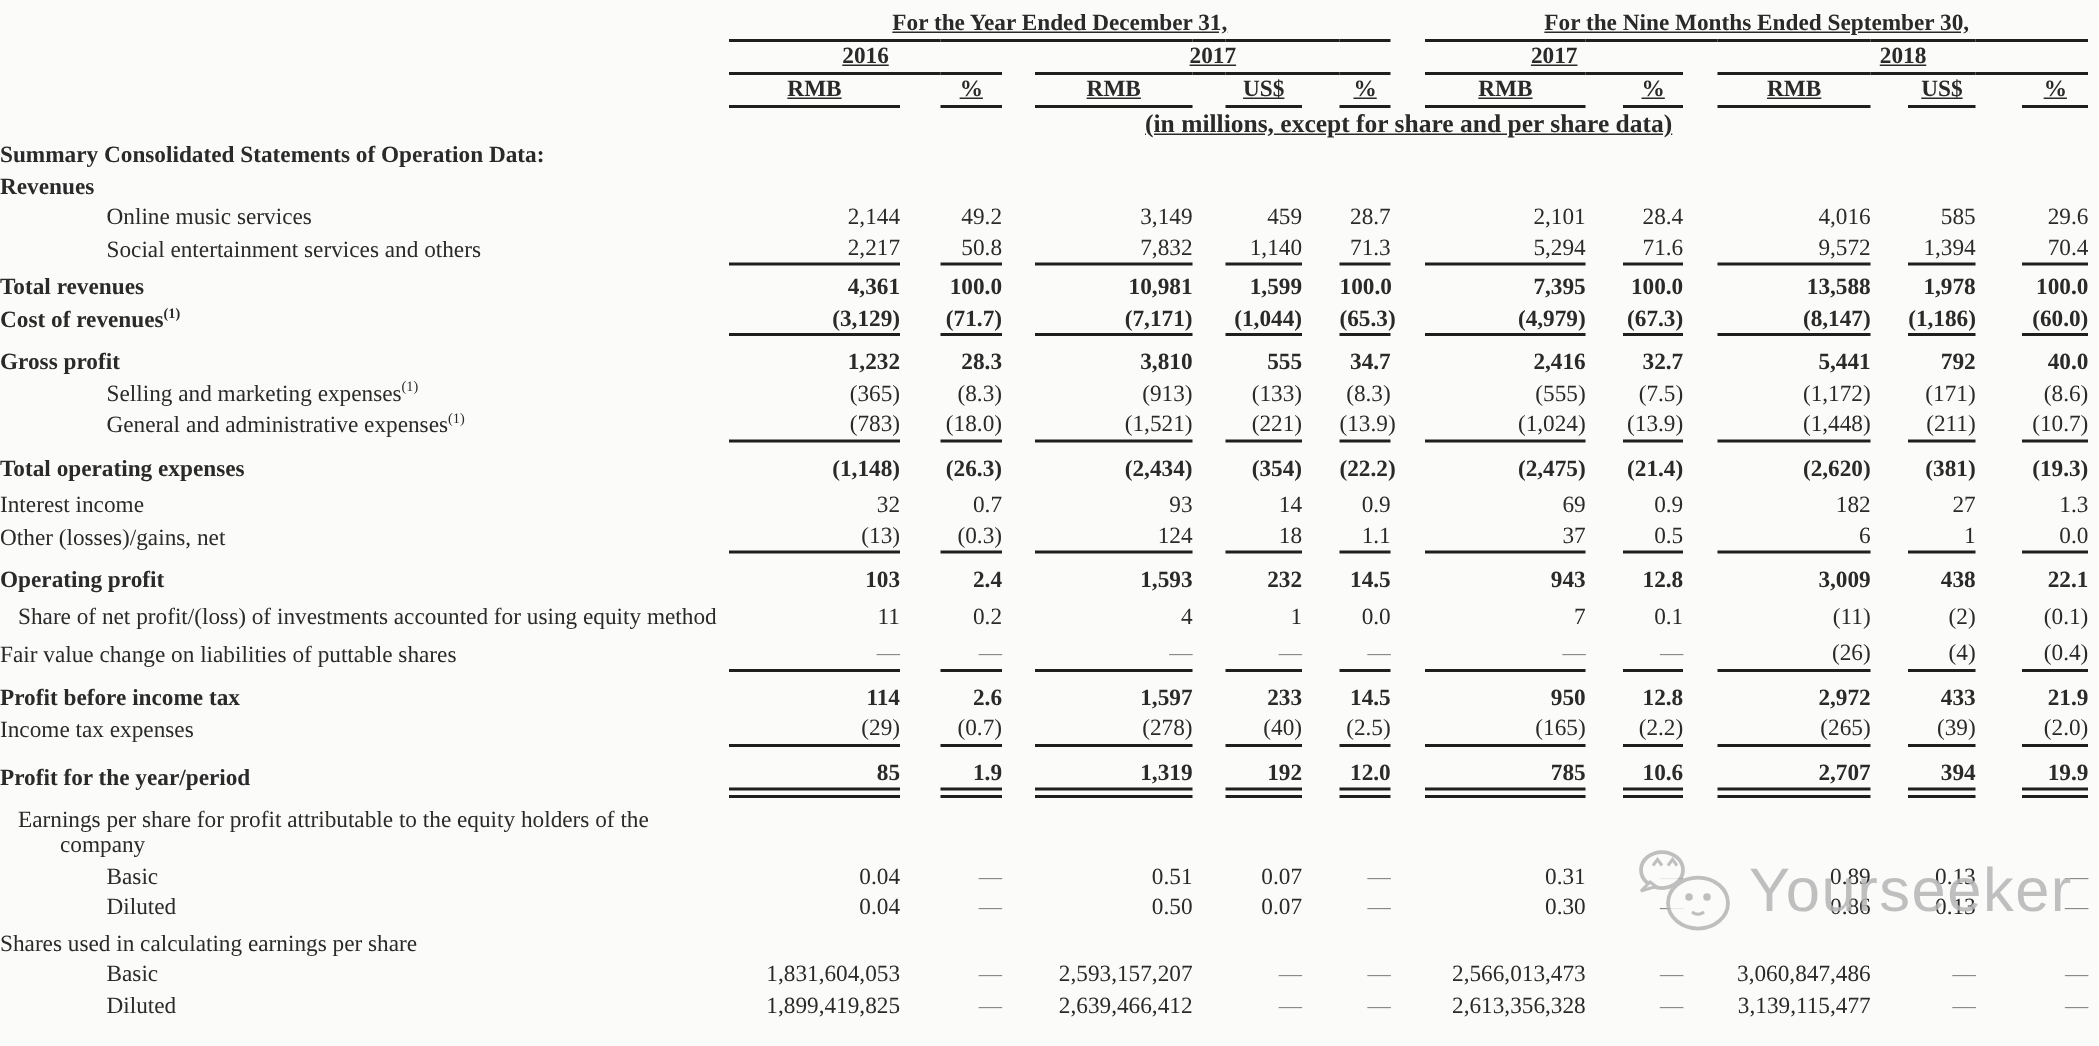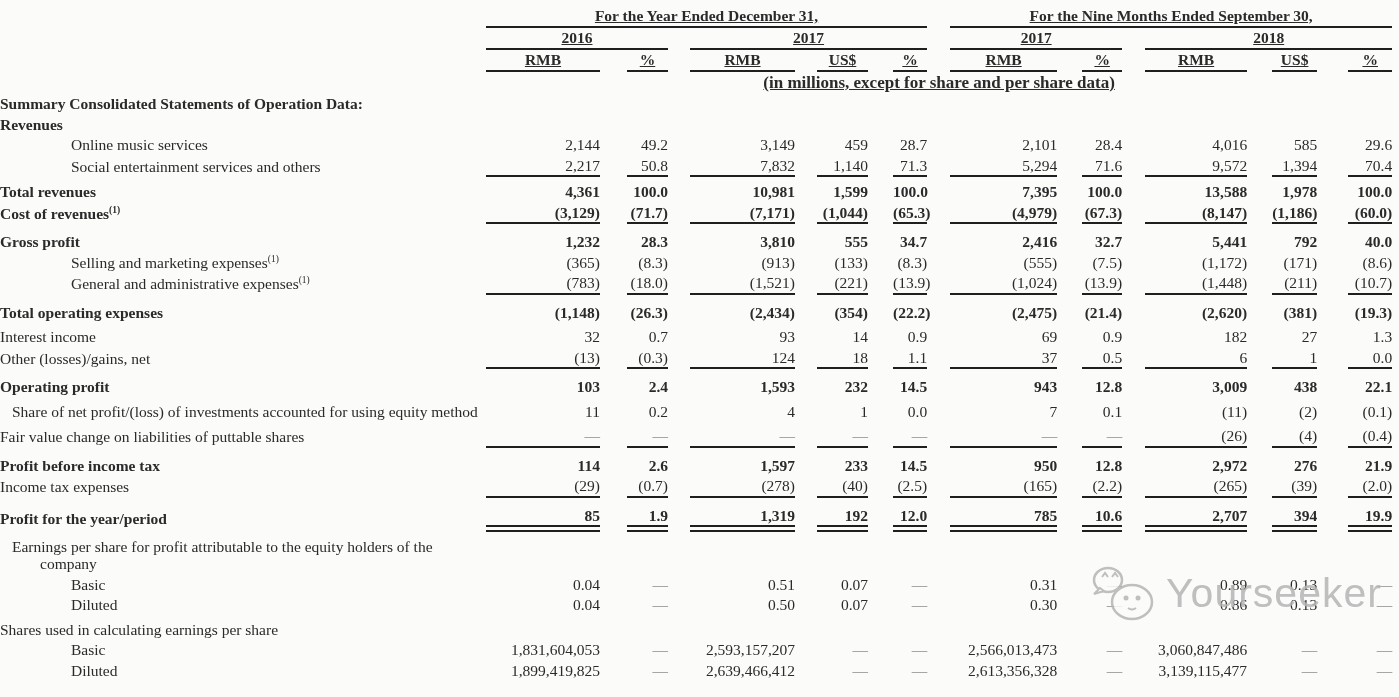--- a/index.html
+++ b/index.html
@@ -473,21 +473,21 @@
         <td class="num bold">233</td>
         <td class="gap"></td>
         <td class="num bold">14.5</td>
         <td class="gap"></td>
         <td class="num bold">950</td>
         <td class="gap"></td>
         <td class="num bold">12.8</td>
         <td class="gap"></td>
         <td class="num bold">2,972</td>
         <td class="gap"></td>
-        <td class="num bold">276</td>
+        <td class="num bold">433</td>
         <td class="gap"></td>
         <td class="num bold">21.9</td>
         <td class="gap"></td>
       </tr>
       <tr>
         <td class="lbl">Income tax expenses</td>
         <td class="num u1">(29)</td>
         <td class="gap"></td>
         <td class="num u1">(0.7)</td>
         <td class="gap"></td>

